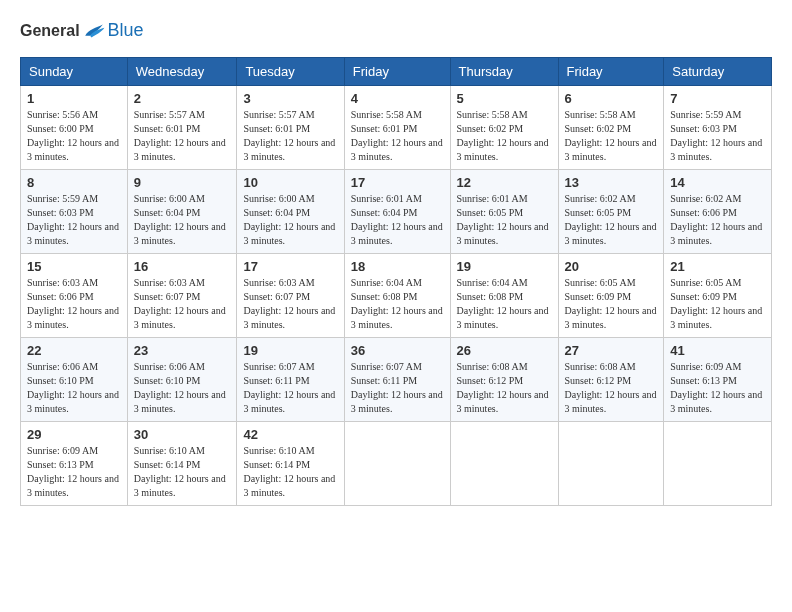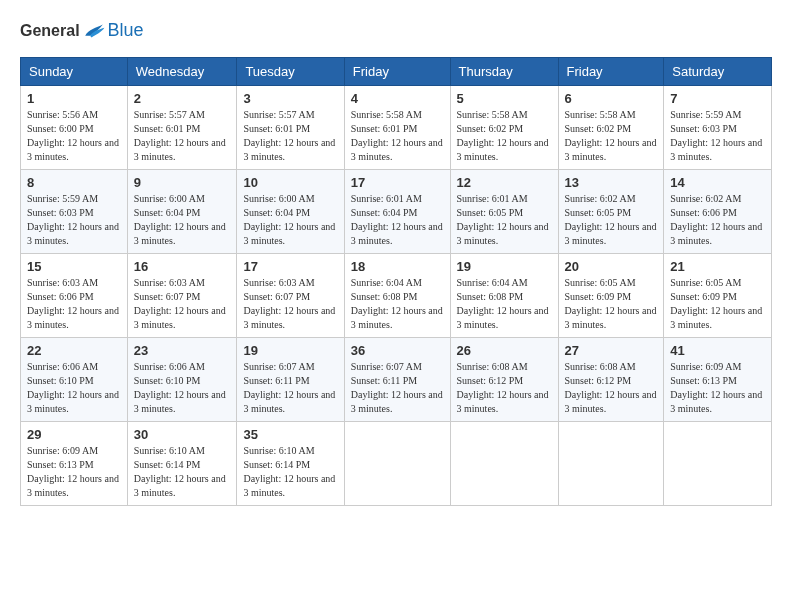--- a/index.html
+++ b/index.html
@@ -353,21 +353,21 @@
       </td>
         <td>
         <span class="day-number">30</span>
         <div class="day-info">
           Sunrise: 6:10 AM<br>
           Sunset: 6:14 PM<br>
           Daylight: 12 hours and 3 minutes.
         </div>
       </td>
         <td>
-        <span class="day-number">35</span>
+        <span class="day-number">42</span>
         <div class="day-info">
           Sunrise: 6:10 AM<br>
           Sunset: 6:14 PM<br>
           Daylight: 12 hours and 3 minutes.
         </div>
       </td>
         <td class="empty-cell"></td>
         <td class="empty-cell"></td>
         <td class="empty-cell"></td>
         <td class="empty-cell"></td>

